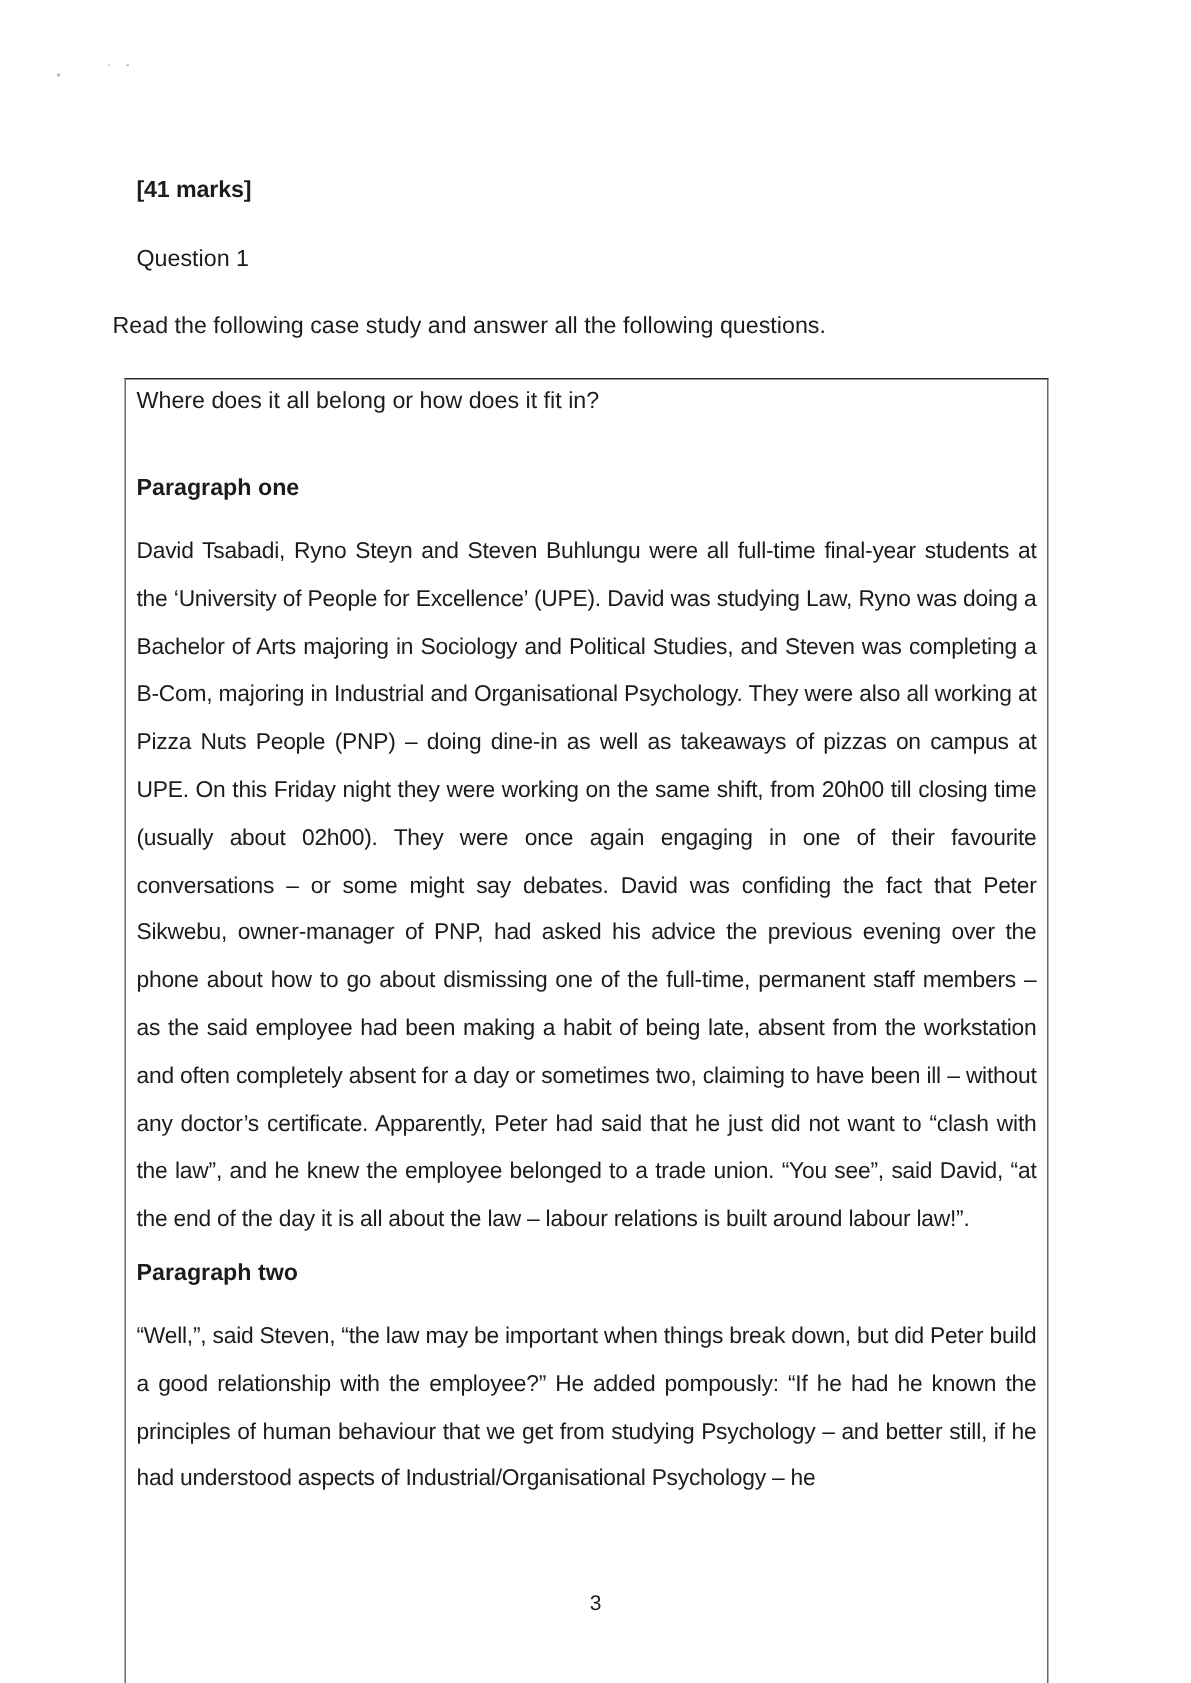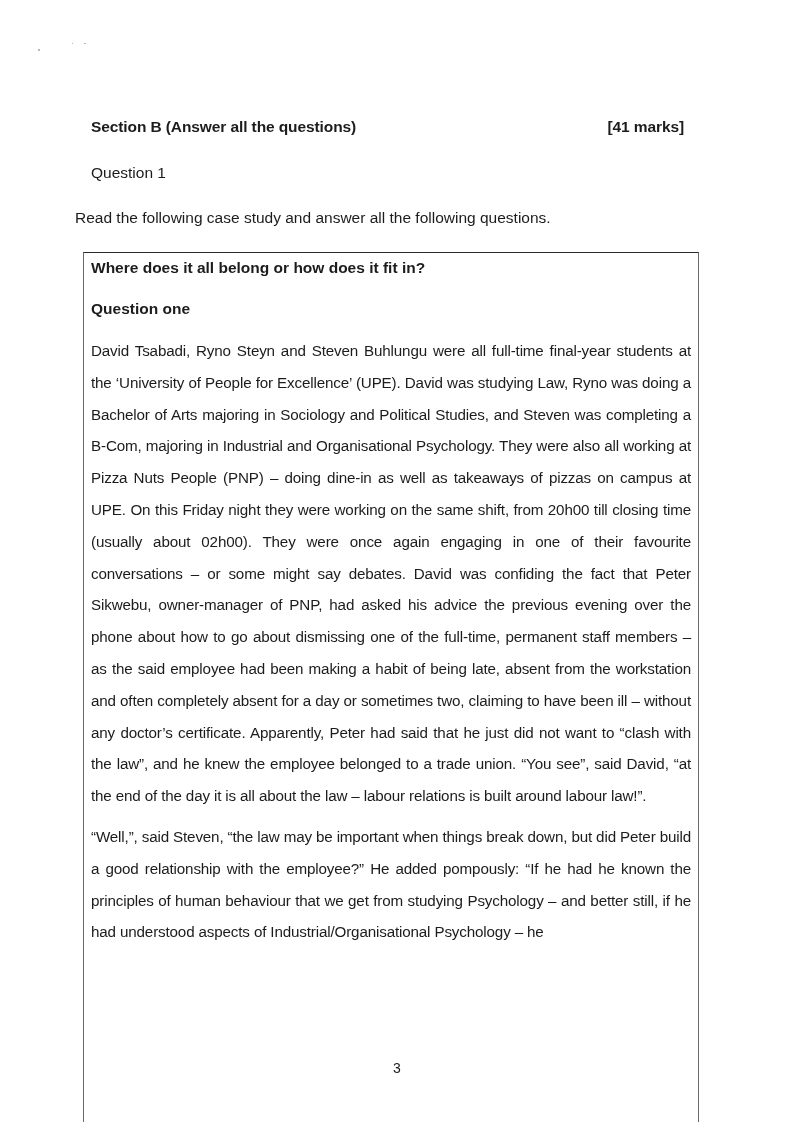--- a/index.html
+++ b/index.html
@@ -51,24 +51,24 @@
       top: 252px;
       width: 616px;
       height: 880px;
       border-top: 1.5px solid #2a2a2a;
       border-left: 1.5px solid #6a6a6a;
       border-right: 1.5px solid #6a6a6a;
       box-sizing: border-box;
       padding: 4px 7px 0 7px;
     }
     .box-title {
-      font-weight: bold;
+      font-weight: normal;
       font-size: 15.5px;
       line-height: 22px;
-      margin: 0 0 19px 0;
+      margin: 0 0 36px 0;
     }
     .para-heading {
       font-weight: bold;
       font-size: 15.5px;
       line-height: 22px;
       margin: 0 0 15px 0;
     }
     .para-body {
       font-size: 15.2px;
       line-height: 31.8px;
@@ -89,30 +89,30 @@
     }
   </style>
 </head>
 <body>
 
 <div class="speck" style="left:38px; top:49px;"></div>
 <div class="speck" style="left:72px; top:43px; width:1px; height:1px;"></div>
 <div class="speck" style="left:84px; top:43px; width:2px; height:1px;"></div>
 
 <div class="section-header">
-  <span>Section B (Answer all the questions)</span>
   <span>[41 marks]</span>
 </div>
 
 <div class="question-title">Question 1</div>
 
 <div class="instruction">Read the following case study and answer all the following questions.</div>
 
 <div class="case-box">
   <div class="box-title">Where does it all belong or how does it fit in?</div>
 
-  <div class="para-heading">Question one</div>
+  <div class="para-heading">Paragraph one</div>
   <p class="para-body">David Tsabadi, Ryno Steyn and Steven Buhlungu were all full-time final-year students at the ‘University of People for Excellence’ (UPE). David was studying Law, Ryno was doing a Bachelor of Arts majoring in Sociology and Political Studies, and Steven was completing a B-Com, majoring in Industrial and Organisational Psychology. They were also all working at Pizza Nuts People (PNP) – doing dine-in as well as takeaways of pizzas on campus at UPE. On this Friday night they were working on the same shift, from 20h00 till closing time (usually about 02h00). They were once again engaging in one of their favourite conversations – or some might say debates. David was confiding the fact that Peter Sikwebu, owner-manager of PNP, had asked his advice the previous evening over the phone about how to go about dismissing one of the full-time, permanent staff members – as the said employee had been making a habit of being late, absent from the workstation and often completely absent for a day or sometimes two, claiming to have been ill – without any doctor’s certificate. Apparently, Peter had said that he just did not want to “clash with the law”, and he knew the employee belonged to a trade union. “You see”, said David, “at the end of the day it is all about the law – labour relations is built around labour law!”.</p>
 
+  <div class="para-heading two">Paragraph two</div>
   <p class="para-body">“Well,”, said Steven, “the law may be important when things break down, but did Peter build a good relationship with the employee?” He added pompously: “If he had he known the principles of human behaviour that we get from studying Psychology – and better still, if he had understood aspects of Industrial/Organisational Psychology – he</p>
 </div>
 
 <div class="page-number">3</div>
 
 </body></html>

